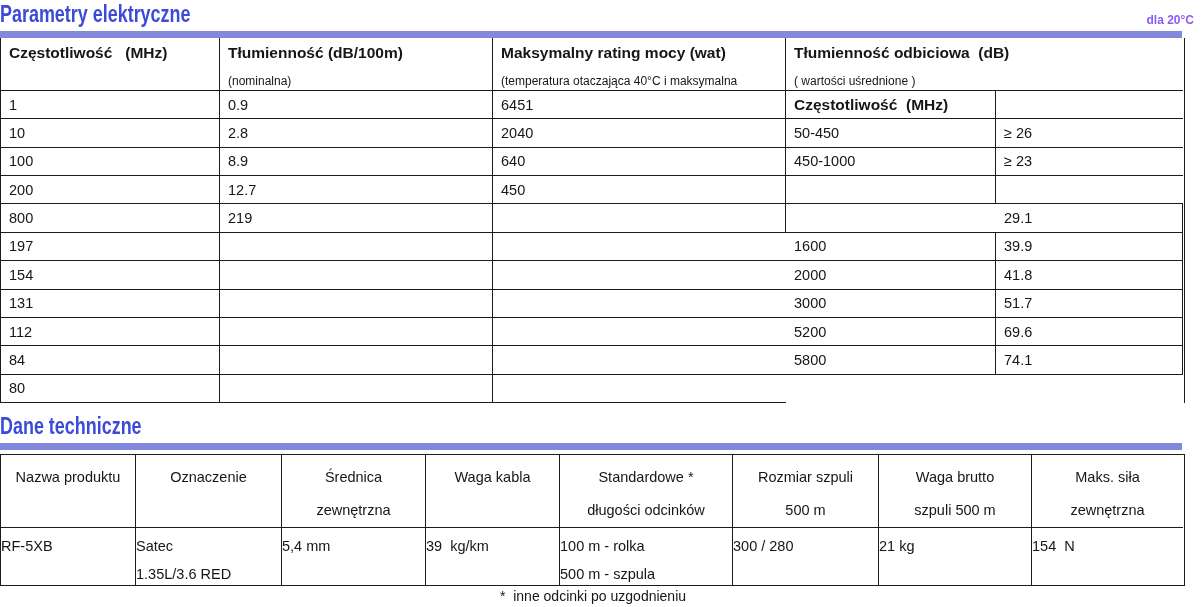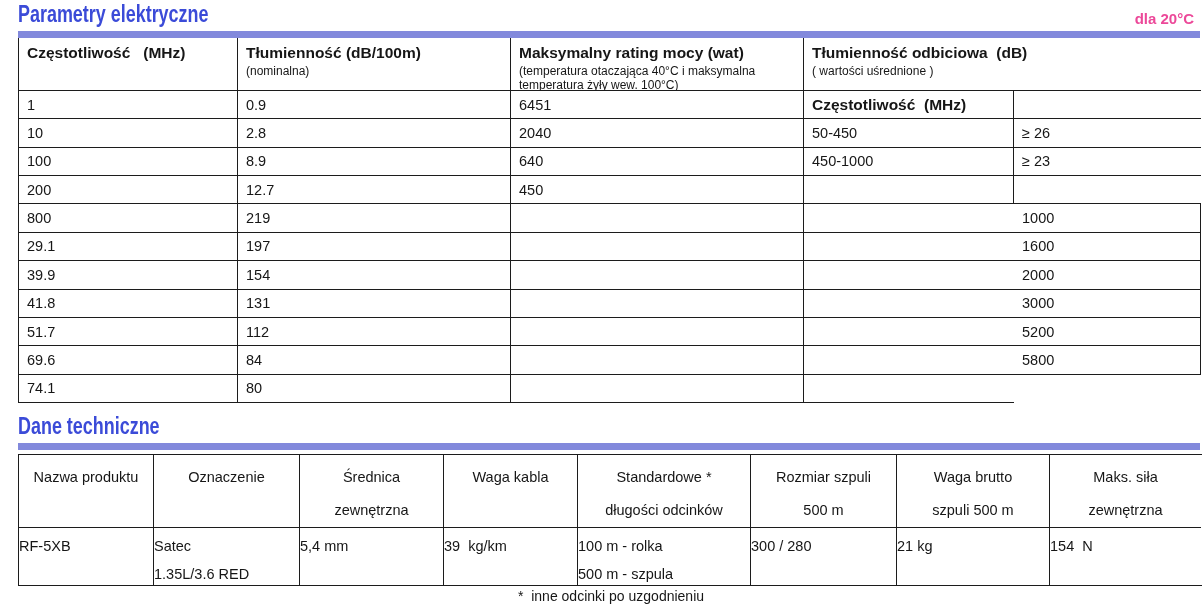--- a/index.html
+++ b/index.html
@@ -3,47 +3,47 @@
 <meta charset="utf-8">
 <style>
   * { box-sizing: border-box; margin: 0; padding: 0; }
   html,body { background:#ffffff; }
   body {
     font-family: "Liberation Sans", sans-serif;
     color:#161616;
     width:1202px; height:607px;
     overflow:hidden;
   }
-  .page { width:1202px; height:607px; padding:4px 8px 0 18px; }
+  .page { width:1202px; height:607px; padding:4px 8px 0 0; }
 
   
   .title-row { display:flex; justify-content:space-between; align-items:flex-end; height:24px; }
   .sec-title {
     display:inline-block;
     font-size:23px; font-weight:bold; color:#3b4bd8;
     transform:scaleX(0.78); transform-origin:left bottom;
     white-space:nowrap; letter-spacing:0;
   }
-  .temp-note { font-size:15px; font-weight:bold; color:#ec4899; padding-bottom:1px; }
+  .temp-note { font-size:12px; font-weight:bold; color:#8b5cf6; padding-bottom:1px; }
   .accent-bar { height:7px; background:#8289dc; margin-top:3px; width:1182px; }
 
   
   .t1 {
     margin-top:0; width:1185px;
     display:grid;
     grid-template-columns:219px 273px 293px 210px 187px;
     grid-template-rows:53px repeat(11, 28.36px);
     border-left:1.5px solid #1c1c1c;
     border-right:1.5px solid #1c1c1c;
   }
   .br { border-right:1.5px solid #1c1c1c; }
   .bb { border-bottom:1.5px solid #1c1c1c; }
   .hc { padding:5px 8px 0 8px; overflow:hidden; }
   .hl { font-weight:bold; font-size:15.5px; line-height:19px; white-space:nowrap; }
-  .hs { font-size:12px; line-height:14px; margin-top:2px; }
+  .hs { font-size:12px; line-height:14px; margin-top:12px; }
   .span2 { grid-column:span 2; }
   .c { display:flex; align-items:center; padding-left:8px; font-size:14.5px; overflow:hidden; }
   .rlh { font-weight:bold; font-size:15.5px; }
 
   
   .t2 {
     margin-top:4px; width:1185px;
     display:grid;
     grid-template-columns:135px 146px 144px 134px 173px 146px 153px 151px;
     grid-template-rows:73.5px 57px;
@@ -107,21 +107,20 @@
     <div class="c br bb">12.7</div>
     <div class="c br bb">450</div>
     <div class="c br bb"></div>
     <div class="c bb"></div>
 
     <div class="c br bb">800</div>
     <div class="c br bb">219</div>
     <div class="c br bb"></div>
     <div class="c bb"></div>
 
-    <div class="c br bb">1000</div>
     <div class="c br bb">29.1</div>
     <div class="c br bb">197</div>
     <div class="c br bb"></div>
     <div class="c bb"></div>
 
     <div class="c br bb">1600</div>
     <div class="c br bb">39.9</div>
     <div class="c br bb">154</div>
     <div class="c br bb"></div>
     <div class="c bb"></div>

